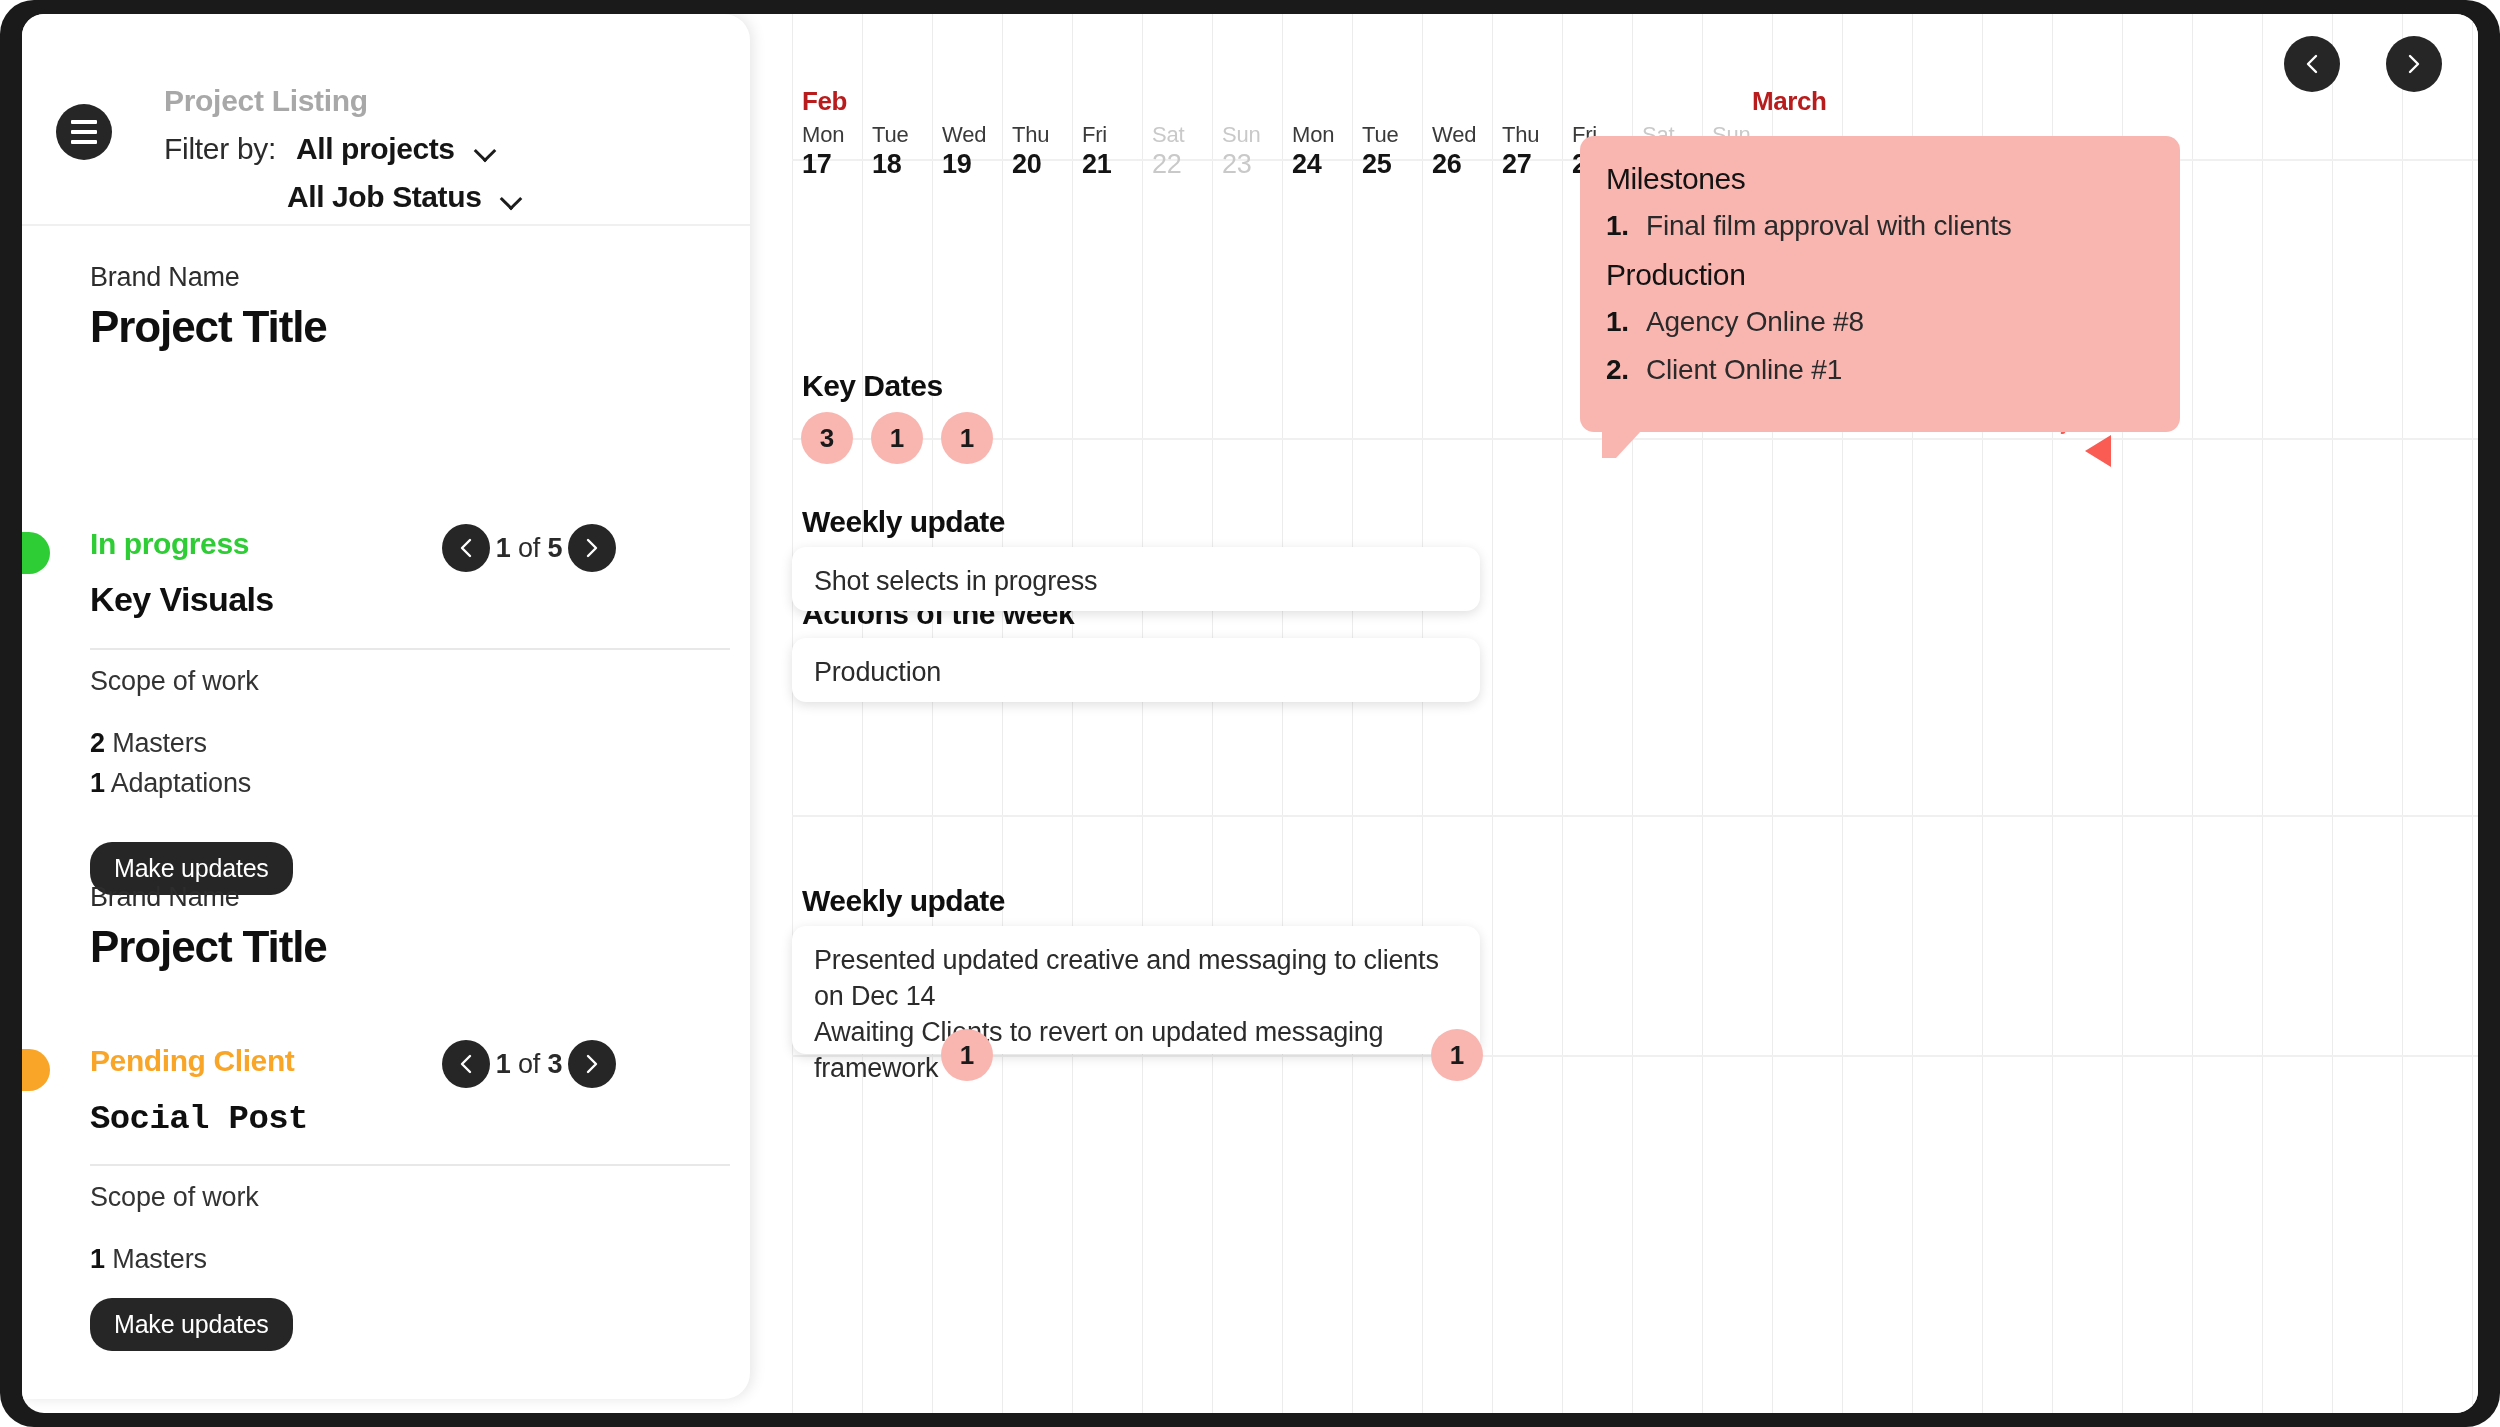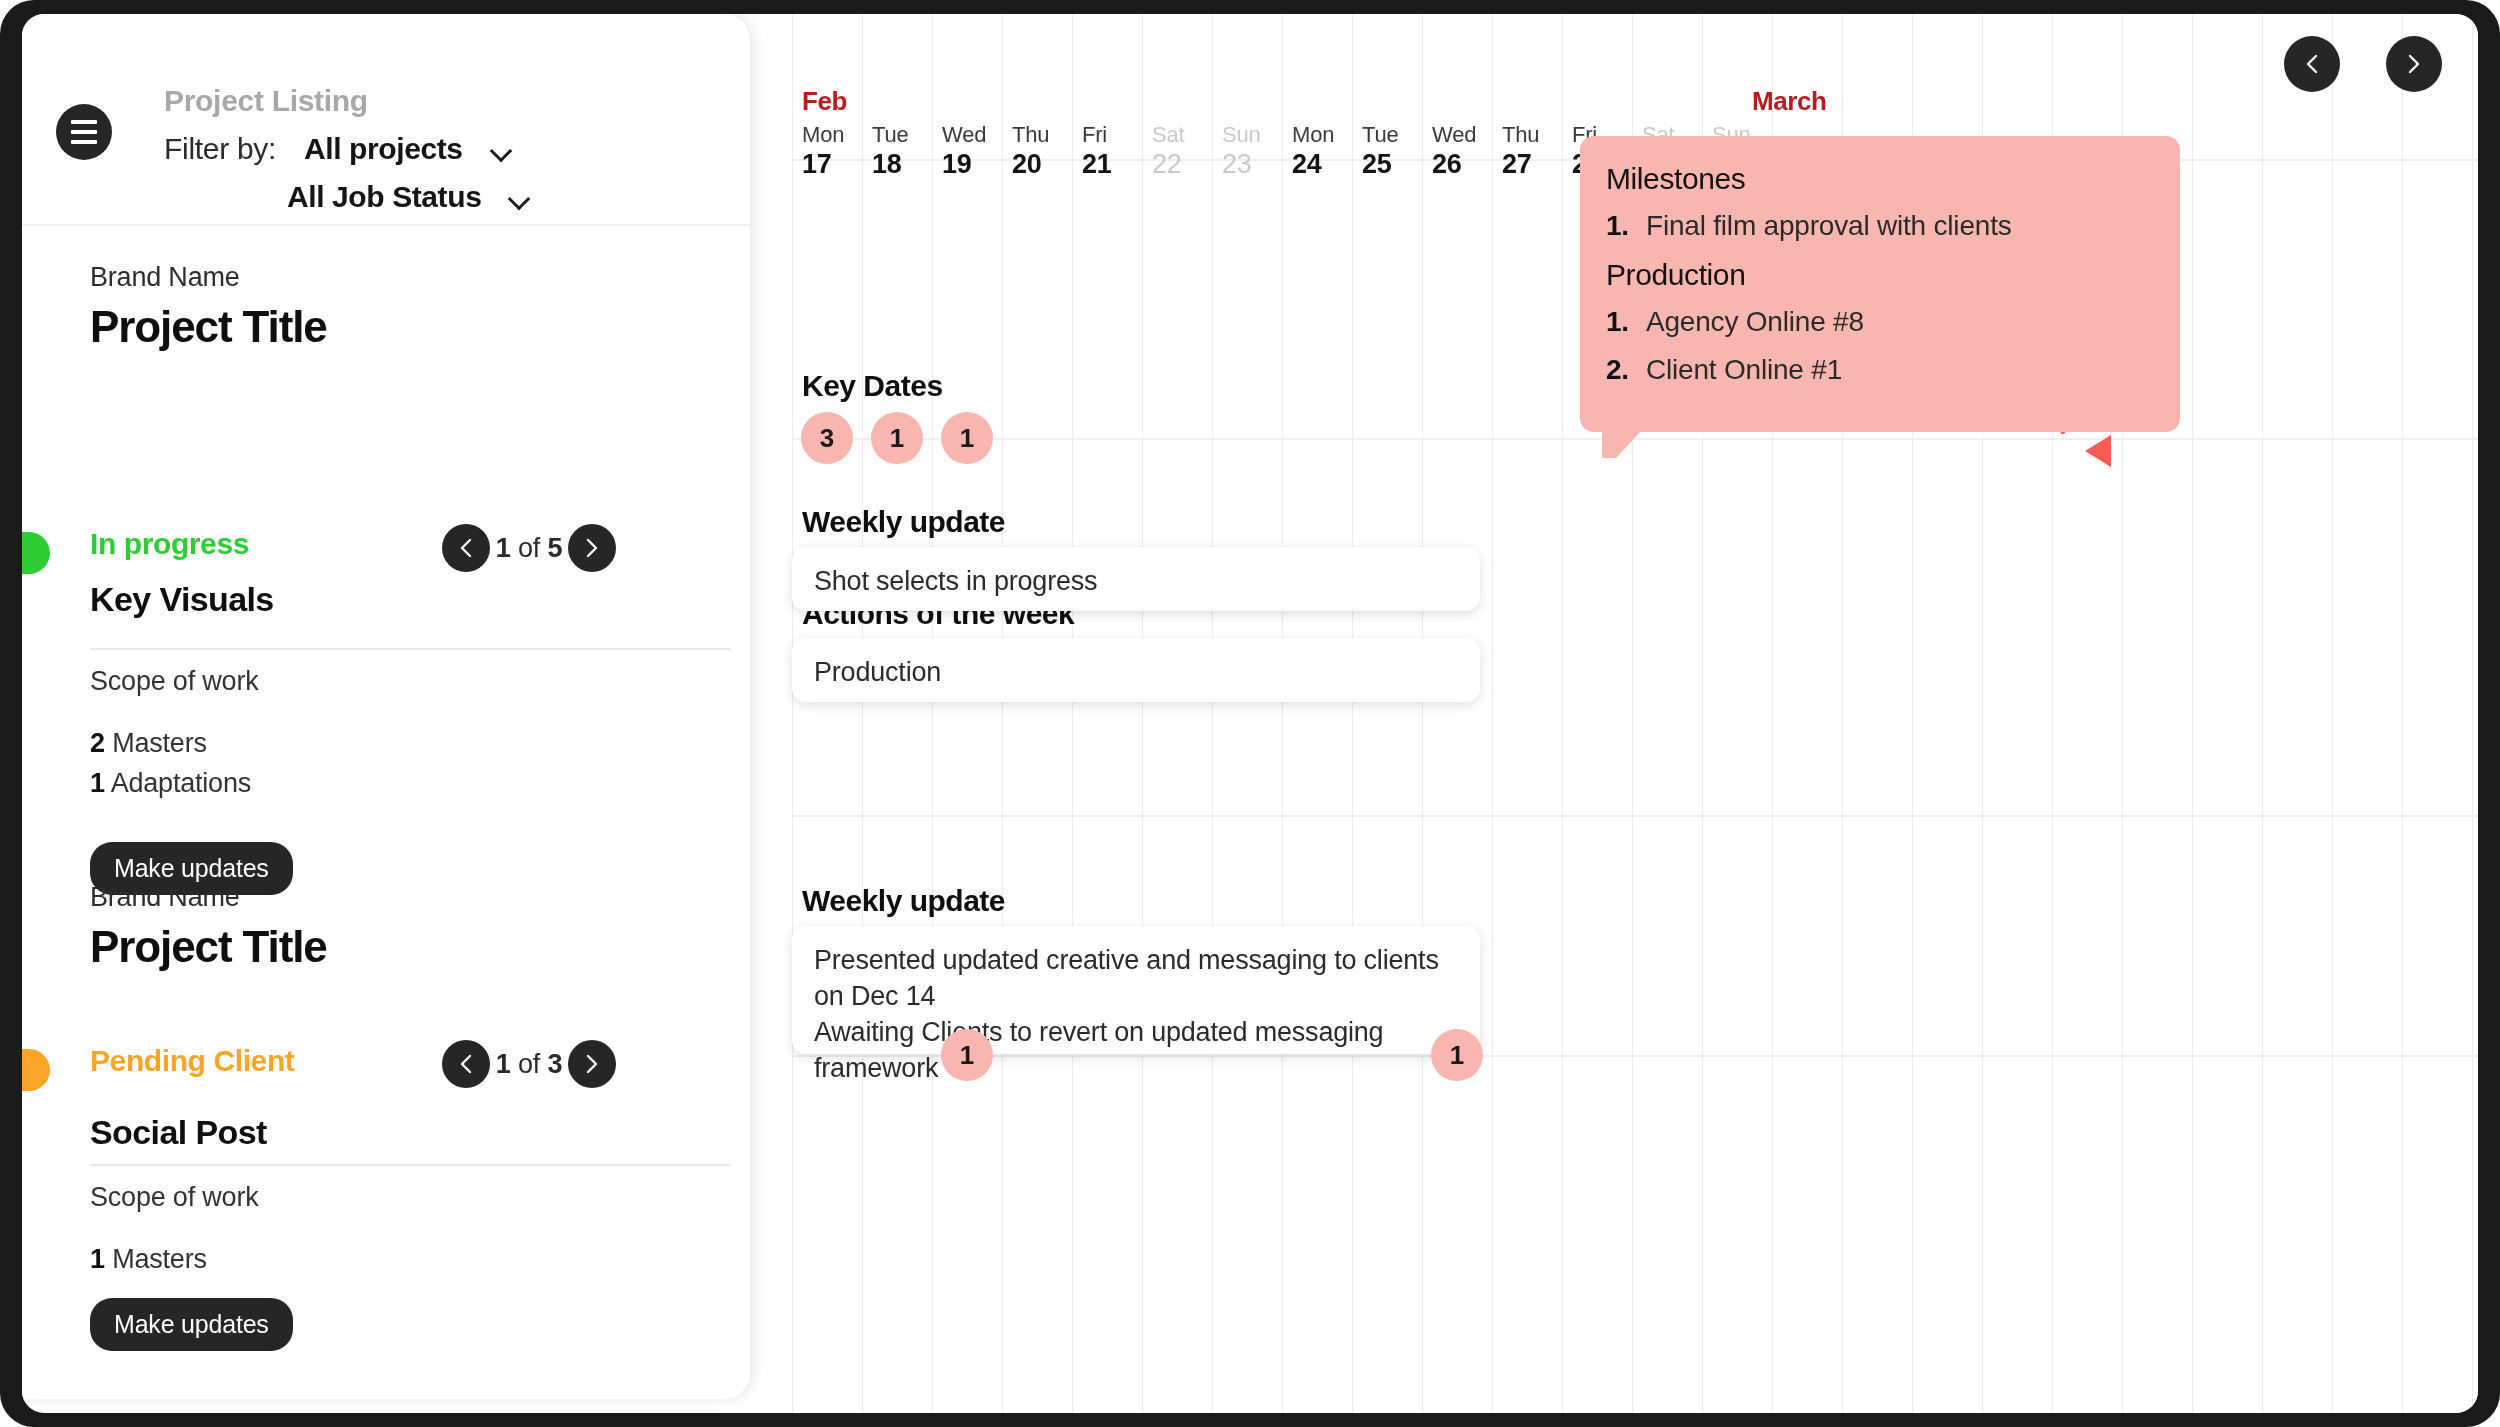--- a/index.html
+++ b/index.html
@@ -77,21 +77,21 @@
     font-size: 30px;
     font-weight: 700;
     color: #a8a8a8;
     letter-spacing: -0.3px;
   }
 
   .filter-row {
     position: absolute;
     display: flex;
     align-items: center;
-    gap: 28px;
+    gap: 20px;
   }
   #filter-row-1 { left: 142px; top: 118px; }
   #filter-row-2 { left: 265px; top: 166px; }
 
   .filter-label {
     font-size: 30px;
     color: #2b2b2b;
     letter-spacing: -0.3px;
   }
   .filter-value {
@@ -497,21 +497,21 @@
             <span>of</span>
             <b>3</b>
           </span>
           <button class="pager-btn">
             <svg width="18" height="24" viewBox="0 0 18 24">
               <polyline points="5,4 13,12 5,20" fill="none" stroke="#fff" stroke-width="2.4" stroke-linecap="round" stroke-linejoin="round"></polyline>
             </svg>
           </button>
         </div>
 
-        <div class="card-subtitle" style="top:231px;">Social Post</div>
+        <div class="card-subtitle" style="top:218px;font-family:Liberation Mono, monospace;">Social Post</div>
         <div class="card-divider" style="top:282px;"></div>
         <div class="scope-label" style="top:300px;">Scope of work</div>
 
         <div class="scope-item" style="top:362px;">
           <b>1</b>
           <span>Masters</span>
         </div>
 
         <button class="make-updates-btn" style="top:416px;">Make updates</button>
       </div>

